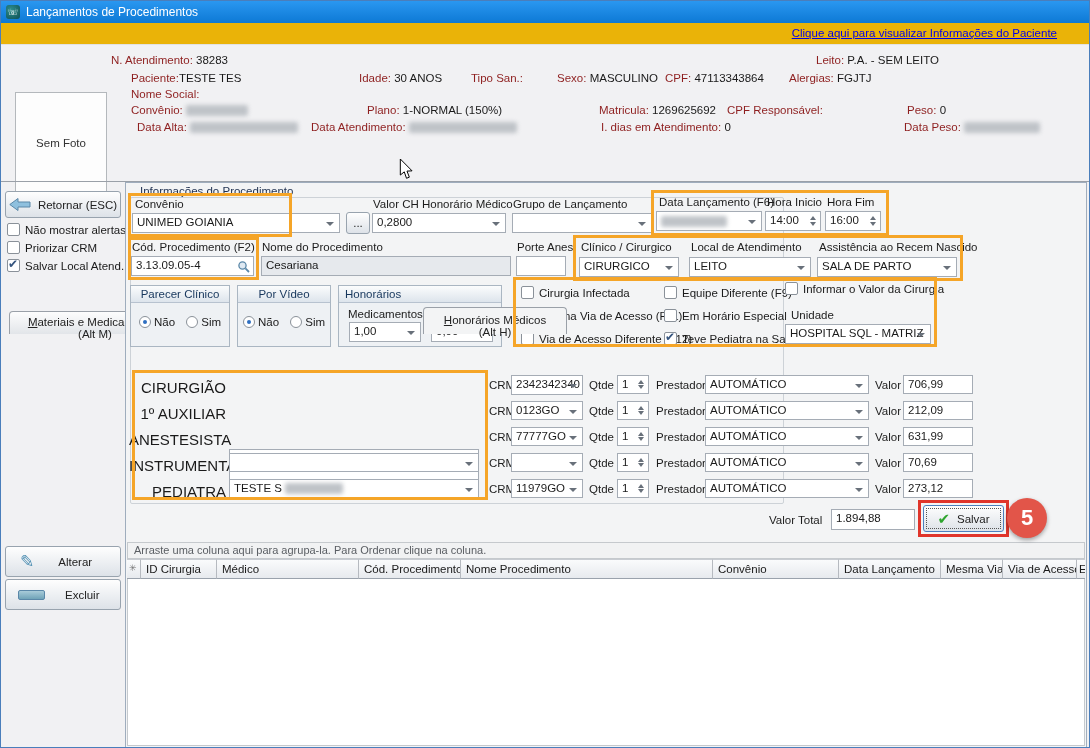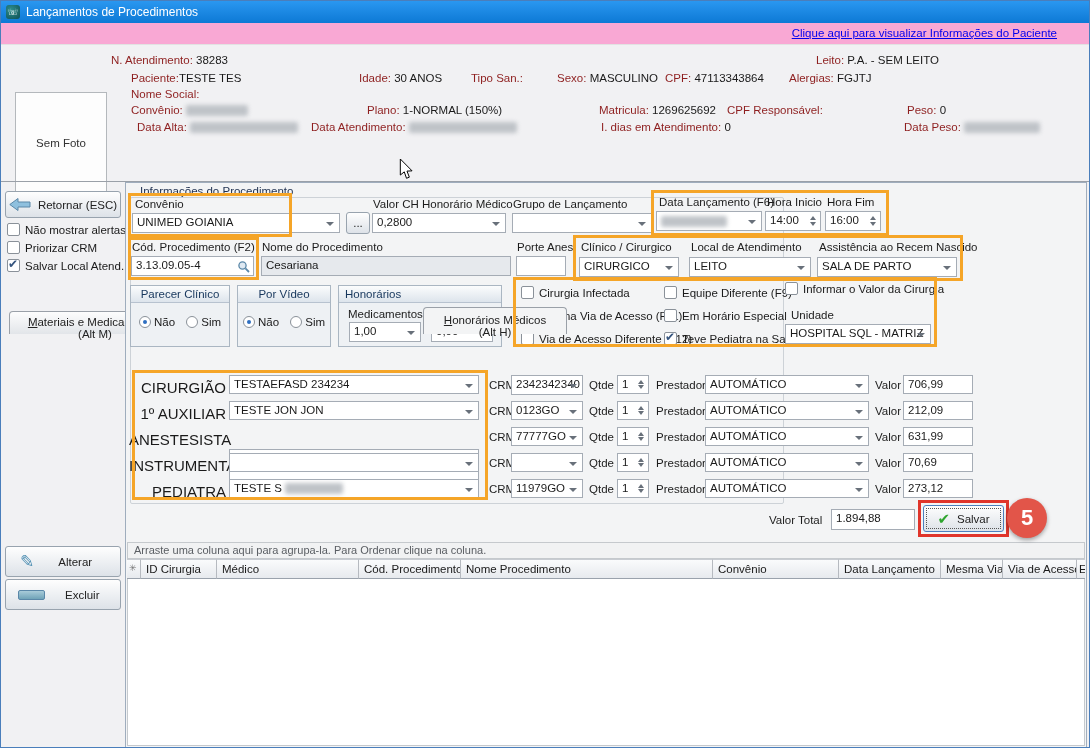--- a/index.html
+++ b/index.html
@@ -6,21 +6,21 @@
   html,body { background:#e8e8e8; }
   body { font-family:"Liberation Sans","DejaVu Sans",sans-serif; font-size:11.5px; color:#1a1a1a; }
   #root { position:relative; width:1090px; height:748px; background:#f1f1f3; overflow:hidden; border:1px solid #4a7ebb; }
   .abs { position:absolute; }
 
   
   .titlebar { left:0; top:0; width:1090px; height:22px; background:linear-gradient(#2a97f0,#0d79d5); color:#fff; display:flex; align-items:center; padding-left:5px; font-size:12px; }
   .appicon { width:14px; height:14px; background:radial-gradient(circle at 35% 35%, #2f8f8f, #0d4f52); border-radius:3px; margin-right:6px; color:#fff; font-size:9px; line-height:14px; text-align:center; }
 
   
-  .linkrow { left:0; top:22px; width:1090px; height:22px; background:#f9a8d4; border-bottom:1px solid #e2e2e2;text-align:center; }
+  .linkrow { left:0; top:22px; width:1090px; height:22px; background:#eab308; border-bottom:1px solid #e2e2e2;text-align:center; }
   .patient-link { position:absolute; right:34px; top:4px; color:#0000EE; text-decoration:underline; font-size:11.5px; cursor:pointer; }
 
   
   .pheader { left:0; top:44px; width:1090px; height:108px; background:#f1f1f3; }
   .photo { left:14px; top:47px; width:92px; height:101px; background:#fdfdfd; border:1px solid #b4b8bc; display:flex; align-items:center; justify-content:center; color:#333; }
   .plbl { color:#8E1F1F; }
   .pval { color:#1a1a1a; }
   .pfield { position:absolute; white-space:nowrap; font-size:11.5px; }
   .redacted { display:inline-block; height:11px; background:#bfc3c8; border-radius:2px; filter:blur(2px); vertical-align:middle; }
 
@@ -275,32 +275,30 @@
     </div>
   <div class="flagrow" style="left:784px; top:281px;">
       <span class="cb"></span>
       <span>Informar o Valor da Cirurgia</span>
     </div>
   <div class="flabel" style="left:790px; top:308px;">Unidade</div>
   <div class="field dd" style="left:784px; top:323px; width:146px;"><span>HOSPITAL SQL - MATRIZ</span></div>
   <div class="abs hl-orange" style="left:512px; top:276px; width:424px; height:70px;"></div>
 
   <div class="rowlabel" style="left:128px; top:378px;">CIRURGIÃO</div>
-  <div class="field dd" style="left:228px; top:374px; width:250px; height:19px;"><span>TESTAEFASD 234234</span></div>
   <div class="flabel" style="left:488px; top:378px;">CRM</div>
   <div class="field dd" style="left:510px; top:374px; width:72px; height:20px;"><span>2342342340</span></div>
   <div class="flabel" style="left:588px; top:378px;">Qtde</div>
   <div class="spinner" style="left:616px; top:374px; width:32px; height:19px;"><span>1</span><span class="up"></span><span class="dn"></span></div>
   <div class="flabel" style="left:655px; top:378px;">Prestador</div>
   <div class="field dd" style="left:704px; top:374px; width:164px; height:19px;"><span>AUTOMÁTICO</span></div>
   <div class="flabel" style="left:874px; top:378px;">Valor</div>
   <div class="field num" style="left:902px; top:374px; width:70px; height:19px;"><span>706,99</span></div>
 
   <div class="rowlabel" style="left:128px; top:404px;">1º AUXILIAR</div>
-  <div class="field dd" style="left:228px; top:400px; width:250px; height:19px;"><span>TESTE JON JON</span></div>
   <div class="flabel" style="left:488px; top:404px;">CRM</div>
   <div class="field dd" style="left:510px; top:400px; width:72px; height:19px;"><span>0123GO</span></div>
   <div class="flabel" style="left:588px; top:404px;">Qtde</div>
   <div class="spinner" style="left:616px; top:400px; width:32px; height:19px;"><span>1</span><span class="up"></span><span class="dn"></span></div>
   <div class="flabel" style="left:655px; top:404px;">Prestador</div>
   <div class="field dd" style="left:704px; top:400px; width:164px; height:19px;"><span>AUTOMÁTICO</span></div>
   <div class="flabel" style="left:874px; top:404px;">Valor</div>
   <div class="field num" style="left:902px; top:400px; width:70px; height:19px;"><span>212,09</span></div>
 
   <div class="rowlabel" style="left:128px; top:430px;">ANESTESISTA</div>

